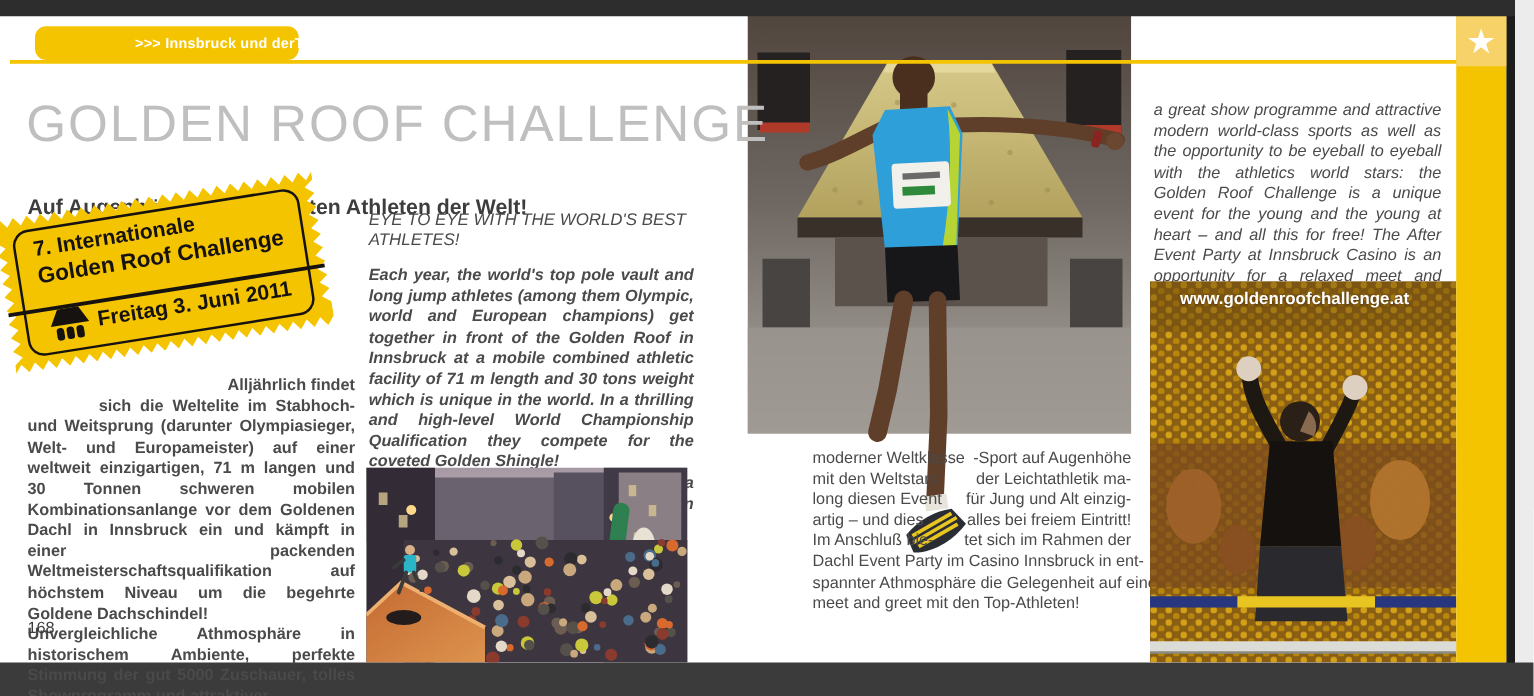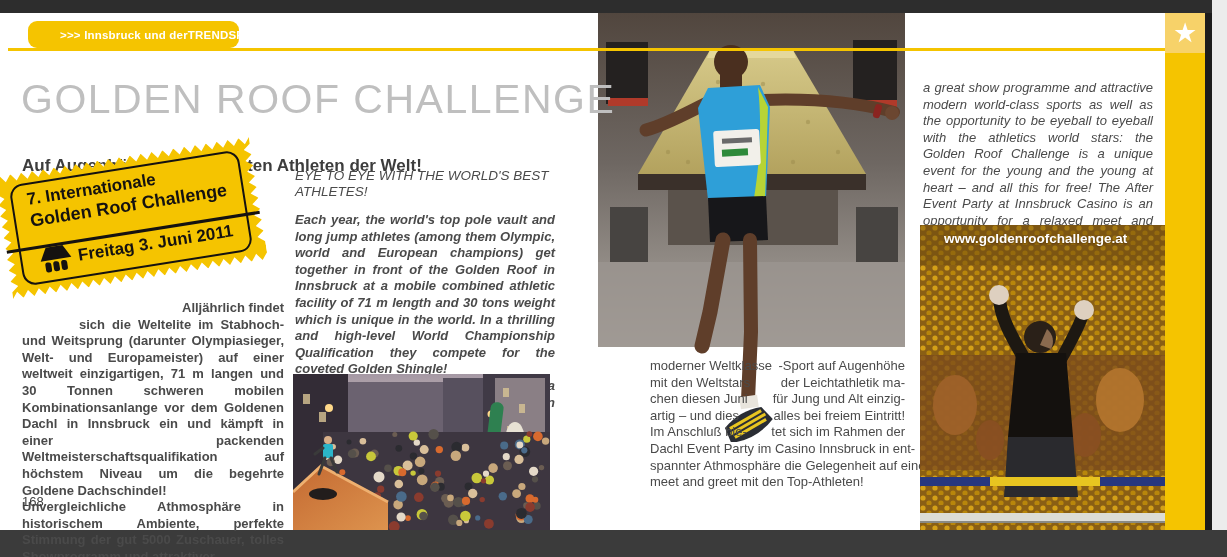--- a/index.html
+++ b/index.html
@@ -12,21 +12,21 @@
   .page-edge{position:absolute;left:1205px;top:0;width:7px;height:557px;background:#1c1c1c;}
 
   
   .side-bar{position:absolute;left:1165px;top:13px;width:40px;height:517px;background:#f5c400;}
   .star-box{position:absolute;left:1165px;top:13px;width:40px;height:40px;background:#f7d269;
             display:flex;align-items:center;justify-content:center;color:#fff;font-size:27px;line-height:1;}
 
   
   .tab{position:absolute;left:28px;top:21px;width:211px;height:27px;background:#f5c400;border-radius:9px;
        display:flex;align-items:center;}
-  .tab span{color:#fff;font-weight:bold;font-size:11.5px;letter-spacing:.2px;padding-left:32px;white-space:nowrap;}
+  .tab span{color:#fff;font-weight:bold;font-size:11.5px;letter-spacing:.2px;padding-left:32px;white-space:nowrap;margin-left:48px;}
   .rule{position:absolute;left:8px;top:48px;width:1157px;height:3px;background:#f5c400;}
   .title{position:absolute;left:21px;top:76px;width:600px;font-size:41px;font-weight:200;color:#bfbfbf;
          letter-spacing:1.5px;white-space:nowrap;}
   .subtitle{position:absolute;left:22px;top:124px;font-size:17px;font-weight:bold;color:#3d3d3d;white-space:nowrap;margin-top:32px;}
 
   
   .stamp{position:absolute;left:2px;top:156px;width:258px;height:124px;transform:rotate(-9deg);}
   .stamp-outer{position:absolute;inset:0;background:#f5c400;}
   .stamp-inner{position:absolute;left:13px;top:11px;right:13px;bottom:11px;border:2.5px solid #151210;border-radius:13px;}
   .stamp-l1{position:absolute;left:14px;top:5px;font-size:17px;font-weight:bold;color:#151210;white-space:nowrap;}
@@ -340,21 +340,21 @@
   <div class="bot-txt">
     <div class="bot-row">
         <span>moderner Weltklasse</span>
         <span>-Sport auf Augenhöhe</span>
       </div>
     <div class="bot-row">
         <span>mit den Weltstars</span>
         <span>der Leichtathletik ma-</span>
       </div>
     <div class="bot-row">
-        <span>chen diesen Juni</span>
+        <span>long diesen Event</span>
         <span>für Jung und Alt einzig-</span>
       </div>
     <div class="bot-row">
         <span>artig – und dies</span>
         <span>alles bei freiem Eintritt!</span>
       </div>
     <div class="bot-row">
         <span>Im Anschluß bie-</span>
         <span>tet sich im Rahmen der</span>
       </div>

